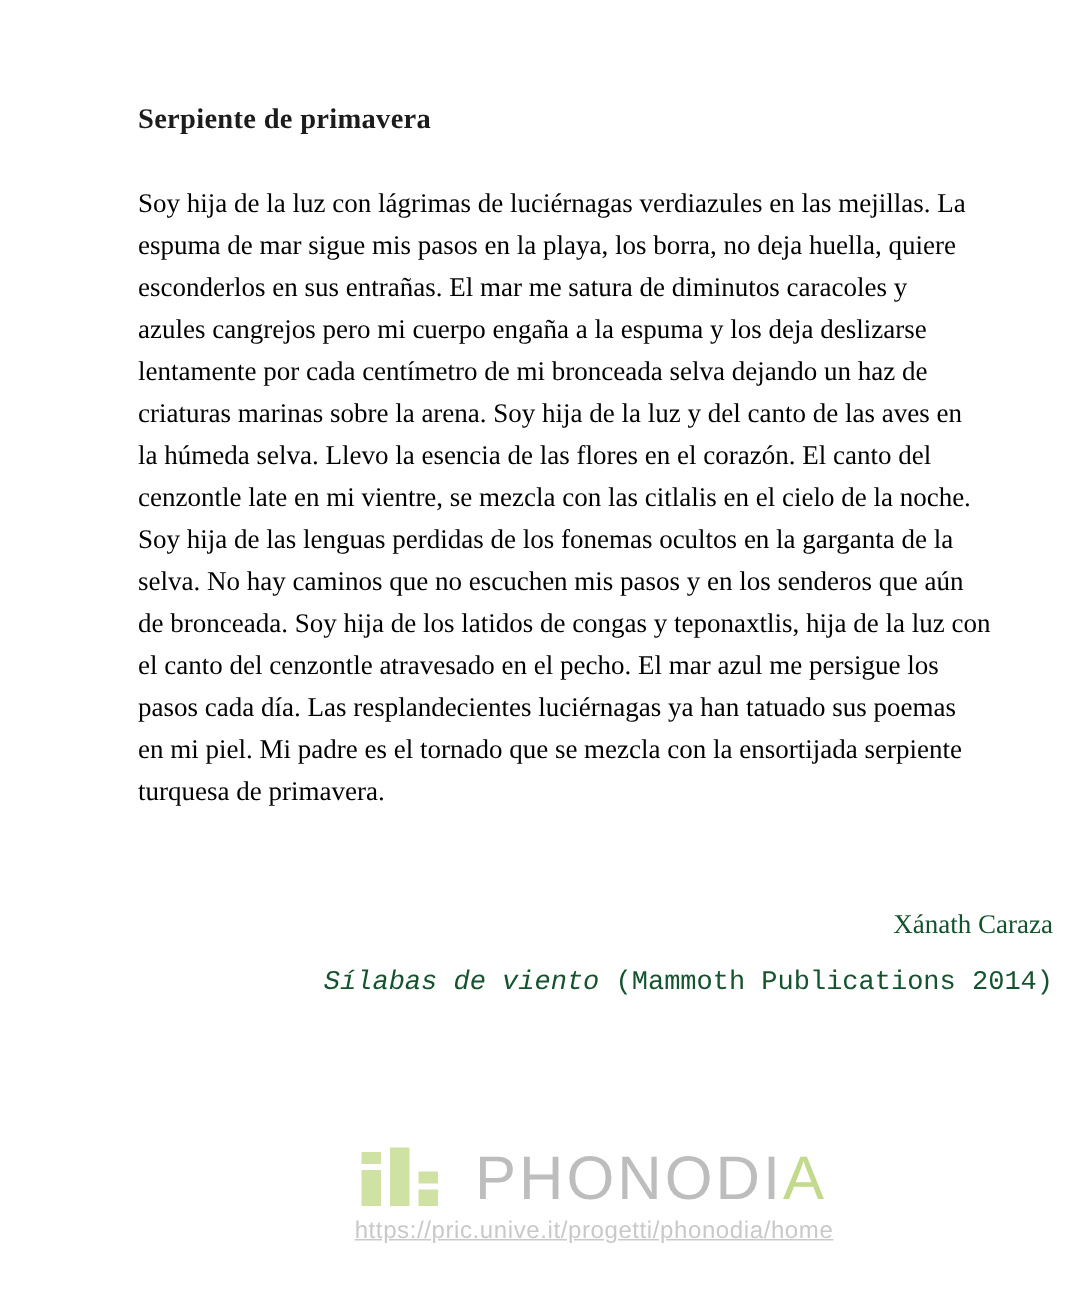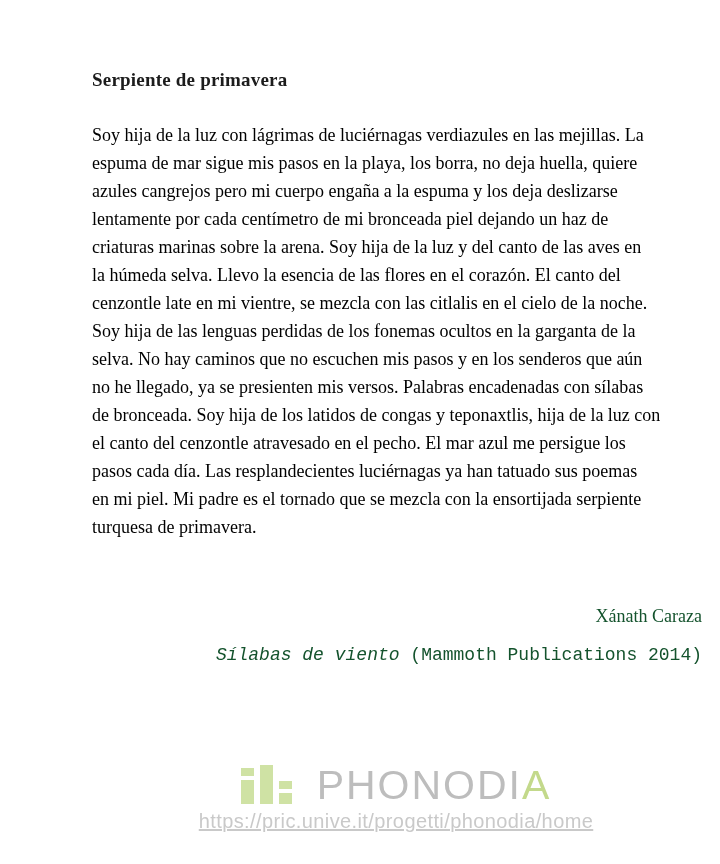--- a/index.html
+++ b/index.html
@@ -80,45 +80,45 @@
     letter-spacing: 2px;
     color: #bdbdbd;
     font-weight: 400;
     white-space: nowrap;
   }
   .logo-accent { color: #c3d98b; }
   .footer-url {
     display: inline-block;
     margin-top: 5px;
     font-family: "Liberation Sans", sans-serif;
-    font-size: 20px;
+    font-size: 16px;
     line-height: 20px;
     color: #c9c9c9;
     text-decoration: underline;
     letter-spacing: 0.4px;
     cursor: pointer;
   }
 </style>
 </head>
 <body>
 
 <div class="page">
   <div class="content">
     <h1 class="poem-title">Serpiente de primavera</h1>
     <div class="poem-body">
         <div class="poem-line">Soy hija de la luz con lágrimas de luciérnagas verdiazules en las mejillas. La</div>
         <div class="poem-line">espuma de mar sigue mis pasos en la playa, los borra, no deja huella, quiere</div>
+        <div class="poem-line">esconderlos en sus entrañas. El mar me satura de diminutos caracoles y</div>
         <div class="poem-line">azules cangrejos pero mi cuerpo engaña a la espuma y los deja deslizarse</div>
-        <div class="poem-line">lentamente por cada centímetro de mi bronceada piel dejando un haz de</div>
+        <div class="poem-line">lentamente por cada centímetro de mi bronceada selva dejando un haz de</div>
         <div class="poem-line">criaturas marinas sobre la arena. Soy hija de la luz y del canto de las aves en</div>
         <div class="poem-line">la húmeda selva. Llevo la esencia de las flores en el corazón. El canto del</div>
         <div class="poem-line">cenzontle late en mi vientre, se mezcla con las citlalis en el cielo de la noche.</div>
         <div class="poem-line">Soy hija de las lenguas perdidas de los fonemas ocultos en la garganta de la</div>
         <div class="poem-line">selva. No hay caminos que no escuchen mis pasos y en los senderos que aún</div>
-        <div class="poem-line">no he llegado, ya se presienten mis versos. Palabras encadenadas con sílabas</div>
         <div class="poem-line">de bronceada. Soy hija de los latidos de congas y teponaxtlis, hija de la luz con</div>
         <div class="poem-line">el canto del cenzontle atravesado en el pecho. El mar azul me persigue los</div>
         <div class="poem-line">pasos cada día. Las resplandecientes luciérnagas ya han tatuado sus poemas</div>
         <div class="poem-line">en mi piel. Mi padre es el tornado que se mezcla con la ensortijada serpiente</div>
         <div class="poem-line">turquesa de primavera.</div>
       </div>
     <div class="attribution">
       <div class="author-name">Xánath Caraza</div>
       <div class="source-line"><span class="source-book-title">Sílabas de viento</span><span> (Mammoth Publications 2014)</span></div>
     </div>

